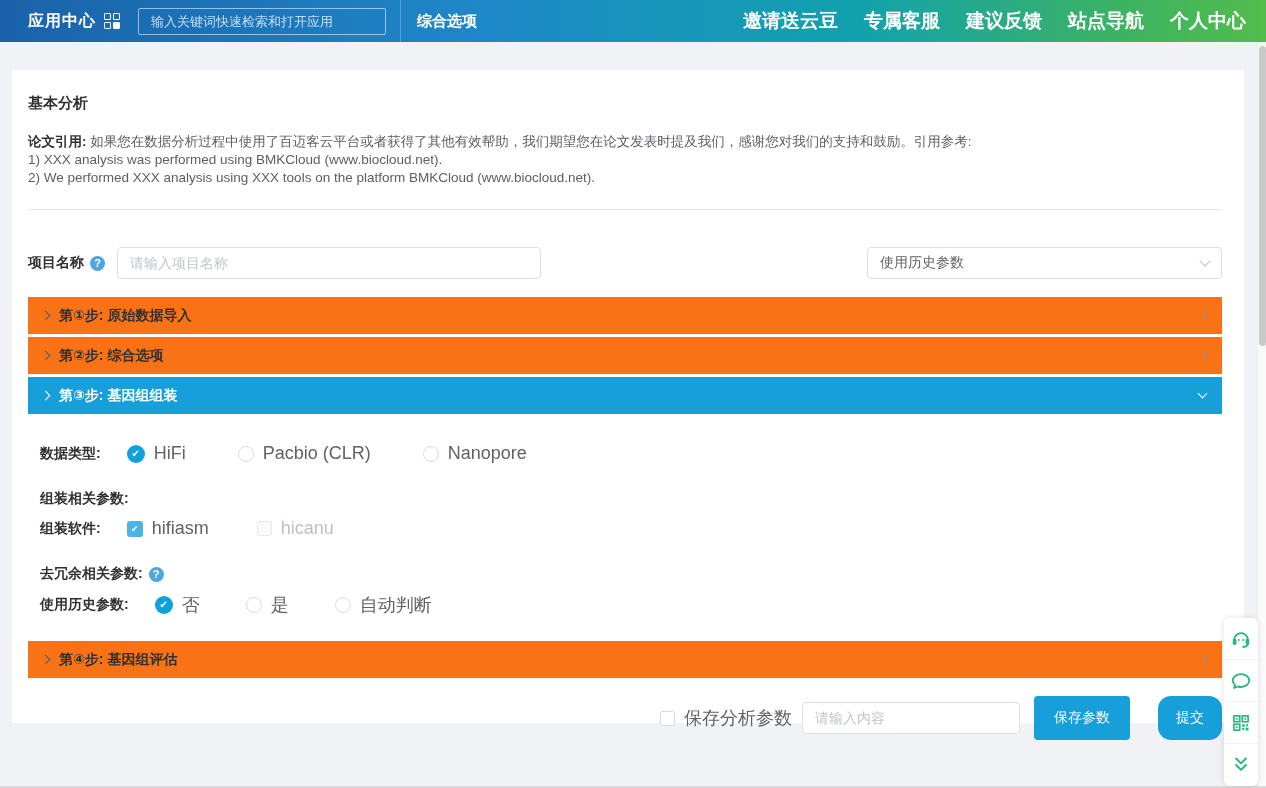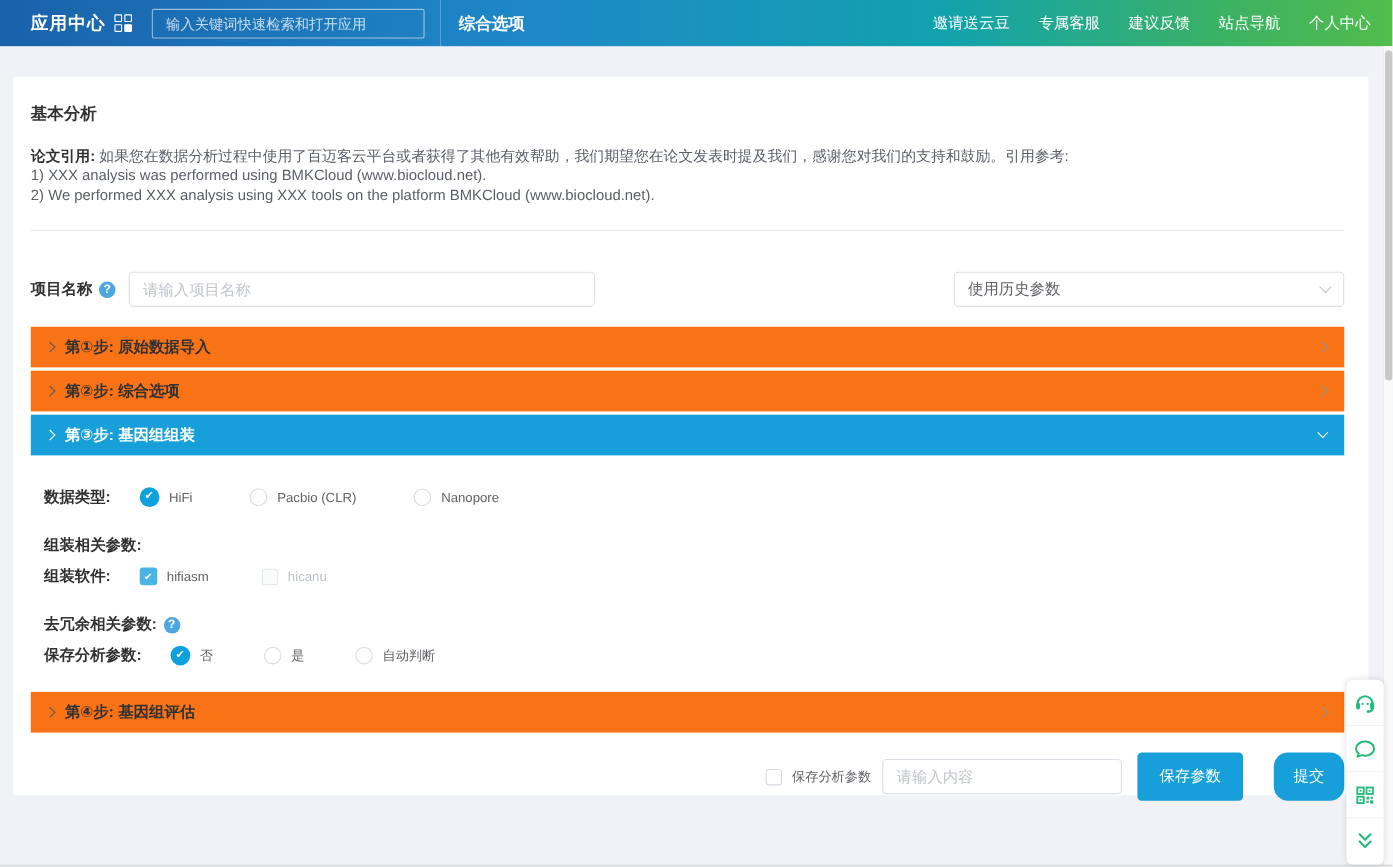--- a/index.html
+++ b/index.html
@@ -13,21 +13,21 @@
   .app-title { margin-left:28px; font-weight:bold; font-size:16px; letter-spacing:1px; }
   .grid-icon { margin-left:8px; display:grid; grid-template-columns:7px 7px; grid-template-rows:7px 7px; gap:2px; }
   .grid-icon i { border:1.5px solid #fff; border-radius:1px; }
   .grid-icon i:last-child { background:#fff; }
   .hdr-search { margin-left:18px; width:248px; height:27px; background:transparent; border:1px solid rgba(255,255,255,.55);
     border-radius:2px; color:#fff; font-size:13px; padding:0 12px; outline:none; }
   .hdr-search::placeholder { color:rgba(255,255,255,.75); }
   .hdr-sep { width:1px; height:42px; background:rgba(255,255,255,.25); margin-left:14px; }
   .back-old { margin-left:16px; font-weight:bold; font-size:15px; cursor:pointer; }
   .hdr-links { margin-left:auto; margin-right:20px; display:flex; gap:26px; }
-  .hdr-links span { font-weight:normal; font-size:14px; cursor:pointer; white-space:nowrap; }
+  .hdr-links span { font-weight:bold; font-size:19px; cursor:pointer; white-space:nowrap; }
 
   
   .panel { position:absolute; left:12px; top:70px; width:1232px; height:653px; background:#fff; padding:24px 22px 0 16px; }
   .page-title { font-size:15px; font-weight:bold; color:#303133; }
   .citation { margin-top:20px; font-size:13.5px; line-height:18px; color:#5a5e66; }
   .citation b { color:#303133; }
   .divider { margin-top:22px; border:none; border-top:1px solid #e8e8e8; }
 
   .project-row { margin-top:37px; display:flex; align-items:center; }
   .lbl { font-weight:bold; font-size:14px; color:#303133; white-space:nowrap; }
@@ -48,21 +48,21 @@
   .step .arrow { margin-left:auto; border-color:#909399; }
   .step.expanded { background:#169fd9; }
   .step.expanded .mark, .step.expanded .arrow { border-color:#fff; }
   .step.expanded .title { color:#fff; }
   .step.expanded .arrow { transform:rotate(135deg); margin-top:-4px; }
 
   
   .step-content { padding:26px 0 24px 12px; }
   .opt-row { display:flex; align-items:center; }
   .opt-row .lbl { margin-right:26px; }
-  .opt { display:flex; align-items:center; margin-right:52px; cursor:pointer; color:#606266; font-size:12px; }
+  .opt { display:flex; align-items:center; margin-right:52px; cursor:pointer; color:#606266; font-size:18px; }
   .opt .txt { margin-left:9px; }
   .radio { width:16px; height:16px; border-radius:50%; border:1px solid #d9dce3; background:#fff; }
   .radio.checked { width:18px; height:18px; border:none; background:#0da2dc; position:relative; }
   .radio.checked::after { content:"✔"; position:absolute; left:0; top:0; width:18px; height:18px;
     color:#fff; font-size:10px; line-height:18px; text-align:center; }
   .checkbox { width:15px; height:15px; border-radius:3px; border:1px solid #d6dae0; background:#fff; }
   .checkbox.checked { width:16px; height:16px; border:none; background:#49b4e5; position:relative; }
   .checkbox.checked::after { content:"✔"; position:absolute; left:0; top:0; width:16px; height:16px;
     color:#fff; font-size:9px; line-height:16px; text-align:center; }
   .opt.disabled { color:#bcc0c8; }
@@ -186,21 +186,21 @@
           <span class="txt">hicanu</span>
         </span>
       </div>
 
       <div class="sect-lbl">
         <span>去冗余相关参数:</span>
         <span class="help">?</span>
       </div>
 
       <div class="sub-row">
-        <span class="lbl" style="margin-right:26px;">保存分析参数:</span>
+        <span class="lbl" style="margin-right:26px;">使用历史参数:</span>
         <span class="opt" style="margin-right:46px;">
           <span class="radio checked"></span>
           <span class="txt">否</span>
         </span>
         <span class="opt" style="margin-right:46px;">
           <span class="radio"></span>
           <span class="txt">是</span>
         </span>
         <span class="opt">
           <span class="radio"></span>

